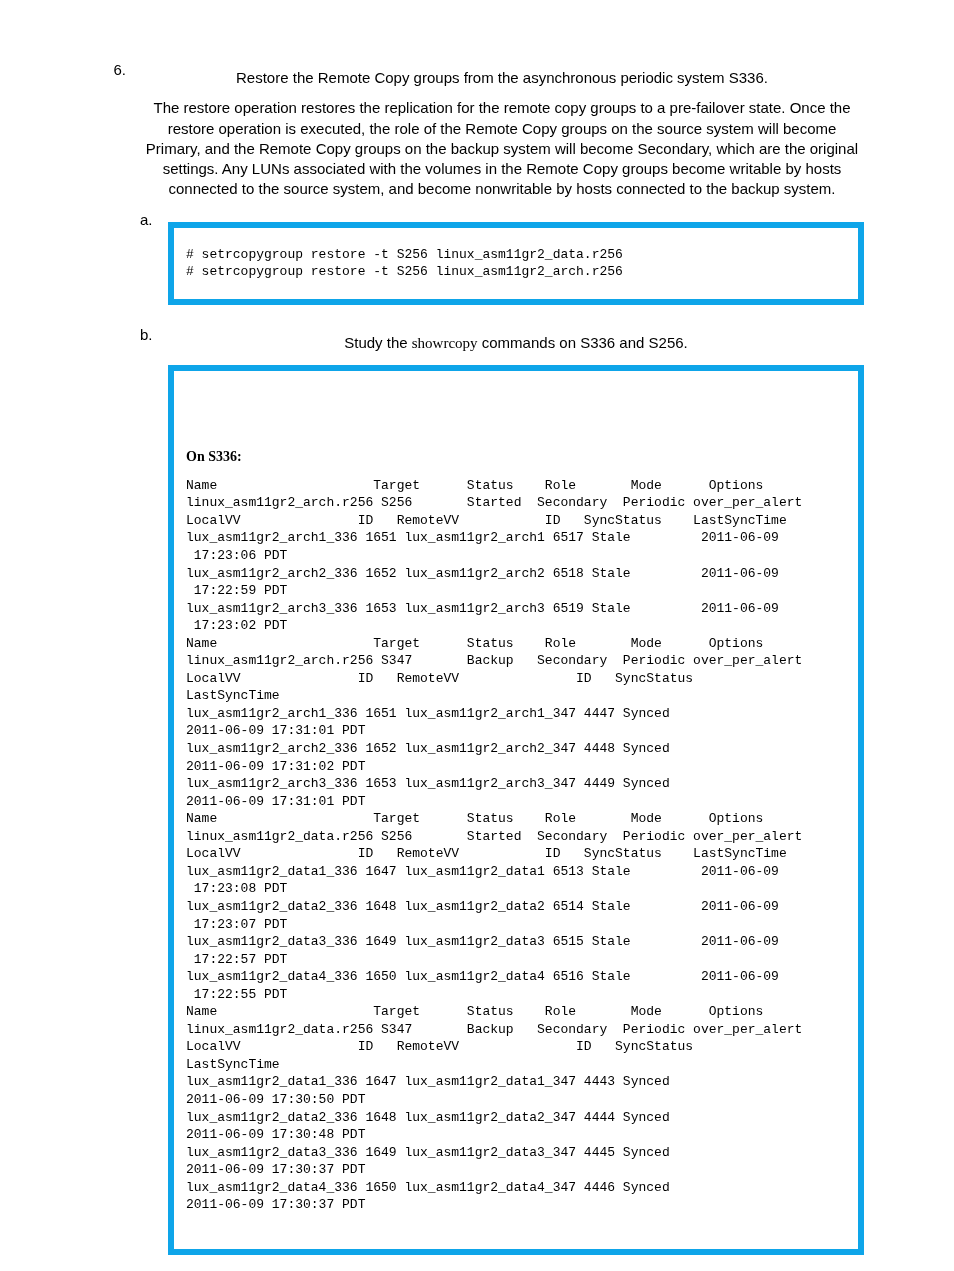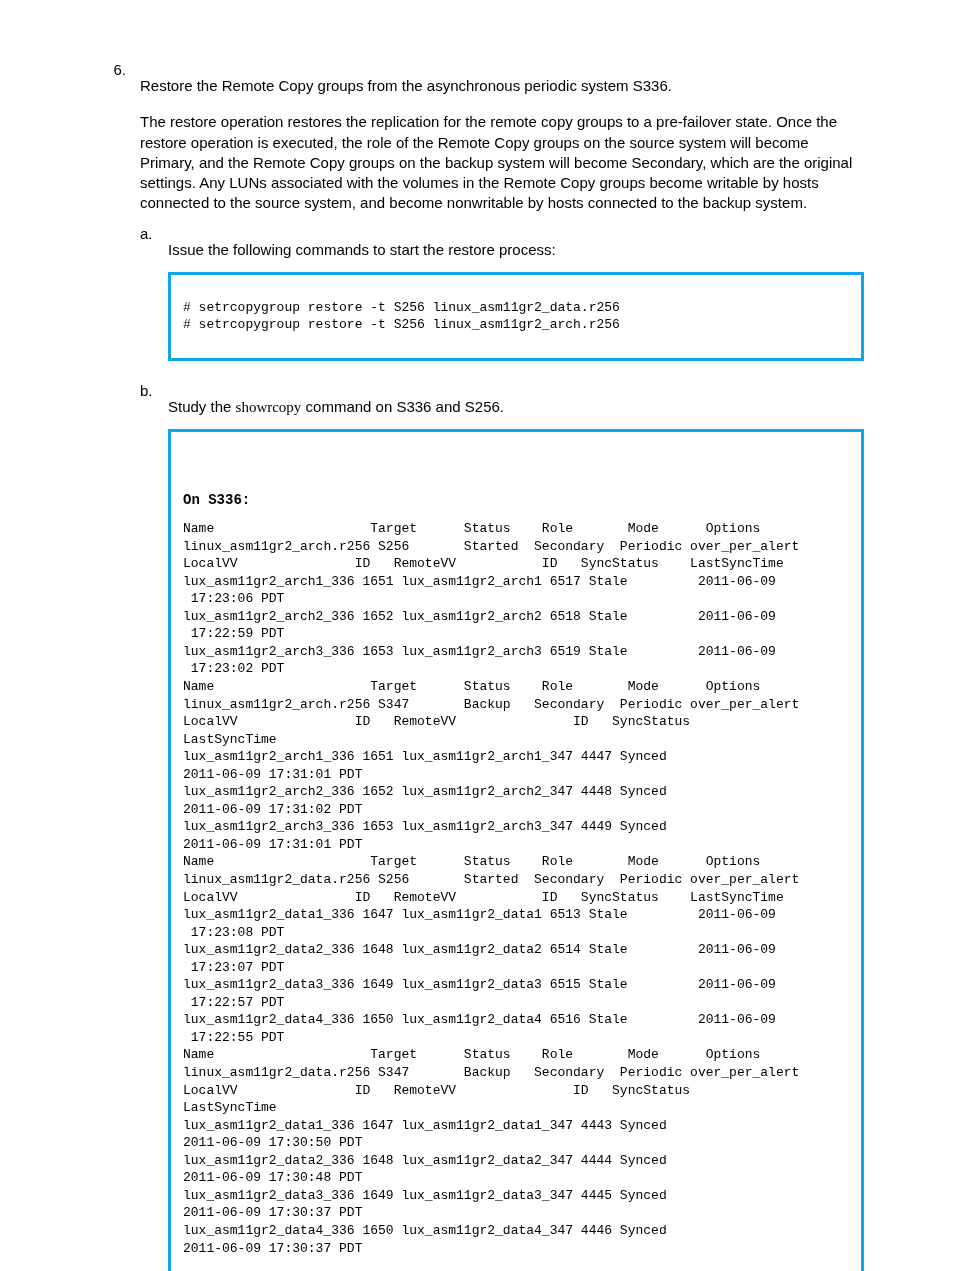--- a/index.html
+++ b/index.html
@@ -21,47 +21,49 @@
   .step-marker {
     width: 36px;
     flex: none;
     text-align: right;
     padding-right: 14px;
   }
   .step-body {
     flex: 1;
   }
   .para {
-    margin: 16px 0 10px 0;
+    margin: 8px 0 10px 0;
+    text-align: center;
   }
   .sub-row {
     display: flex;
     align-items: flex-start;
     margin-top: 10px;
   }
   .sub-marker {
     width: 28px;
     flex: none;
   }
   .codebox {
-    border: 3px solid #0ea5e9;
-    padding: 24px 12px;
+    border: 6px solid #0ea5e9;
+    padding: 18px 12px;
     font-family: "Courier New", Courier, monospace;
     font-size: 13px;
     line-height: 1.35;
     white-space: pre;
     margin: 12px 0 10px 0;
     overflow: hidden;
   }
   .codebox .heading {
-    font-family: Liberation Mono, monospace;
+    font-family: Liberation Serif, serif;
     font-weight: bold;
     font-size: 14px;
     white-space: normal;
     margin-bottom: 10px;
+    margin-top: 24px;
   }
   .mono {
     font-family: Liberation Serif, serif;
   }
   .footer {
     font-size: 12.5px;
     margin-top: 18px;
   }
 </style>
 </head>
@@ -69,31 +71,30 @@
 
 <div class="step-row">
   <div class="step-marker">6.</div>
   <div class="step-body">
     <p class="para">Restore the Remote Copy groups from the asynchronous periodic system S336.</p>
     <p class="para">The restore operation restores the replication for the remote copy groups to a pre-failover state. Once the restore operation is executed, the role of the Remote Copy groups on the source system will become Primary, and the Remote Copy groups on the backup system will become Secondary, which are the original settings. Any LUNs associated with the volumes in the Remote Copy groups become writable by hosts connected to the source system, and become nonwritable by hosts connected to the backup system.</p>
 
     <div class="sub-row">
       <div class="sub-marker">a.</div>
       <div style="flex:1">
-        <p class="para">Issue the following commands to start the restore process:</p>
         <div class="codebox"># setrcopygroup restore -t S256 linux_asm11gr2_data.r256
 # setrcopygroup restore -t S256 linux_asm11gr2_arch.r256</div>
       </div>
     </div>
 
     <div class="sub-row">
       <div class="sub-marker">b.</div>
       <div style="flex:1">
         <p class="para">
-          <span>Study the </span><span class="mono">showrcopy</span><span> command on S336 and S256.</span>
+          <span>Study the </span><span class="mono">showrcopy</span><span> commands on S336 and S256.</span>
         </p>
         <div class="codebox">
           <div class="heading">On S336:</div><span>Name                    Target      Status    Role       Mode      Options
 linux_asm11gr2_arch.r256 S256       Started  Secondary  Periodic over_per_alert
 LocalVV               ID   RemoteVV           ID   SyncStatus    LastSyncTime
 lux_asm11gr2_arch1_336 1651 lux_asm11gr2_arch1 6517 Stale         2011-06-09
  17:23:06 PDT
 lux_asm11gr2_arch2_336 1652 lux_asm11gr2_arch2 6518 Stale         2011-06-09
  17:22:59 PDT
 lux_asm11gr2_arch3_336 1653 lux_asm11gr2_arch3 6519 Stale         2011-06-09

